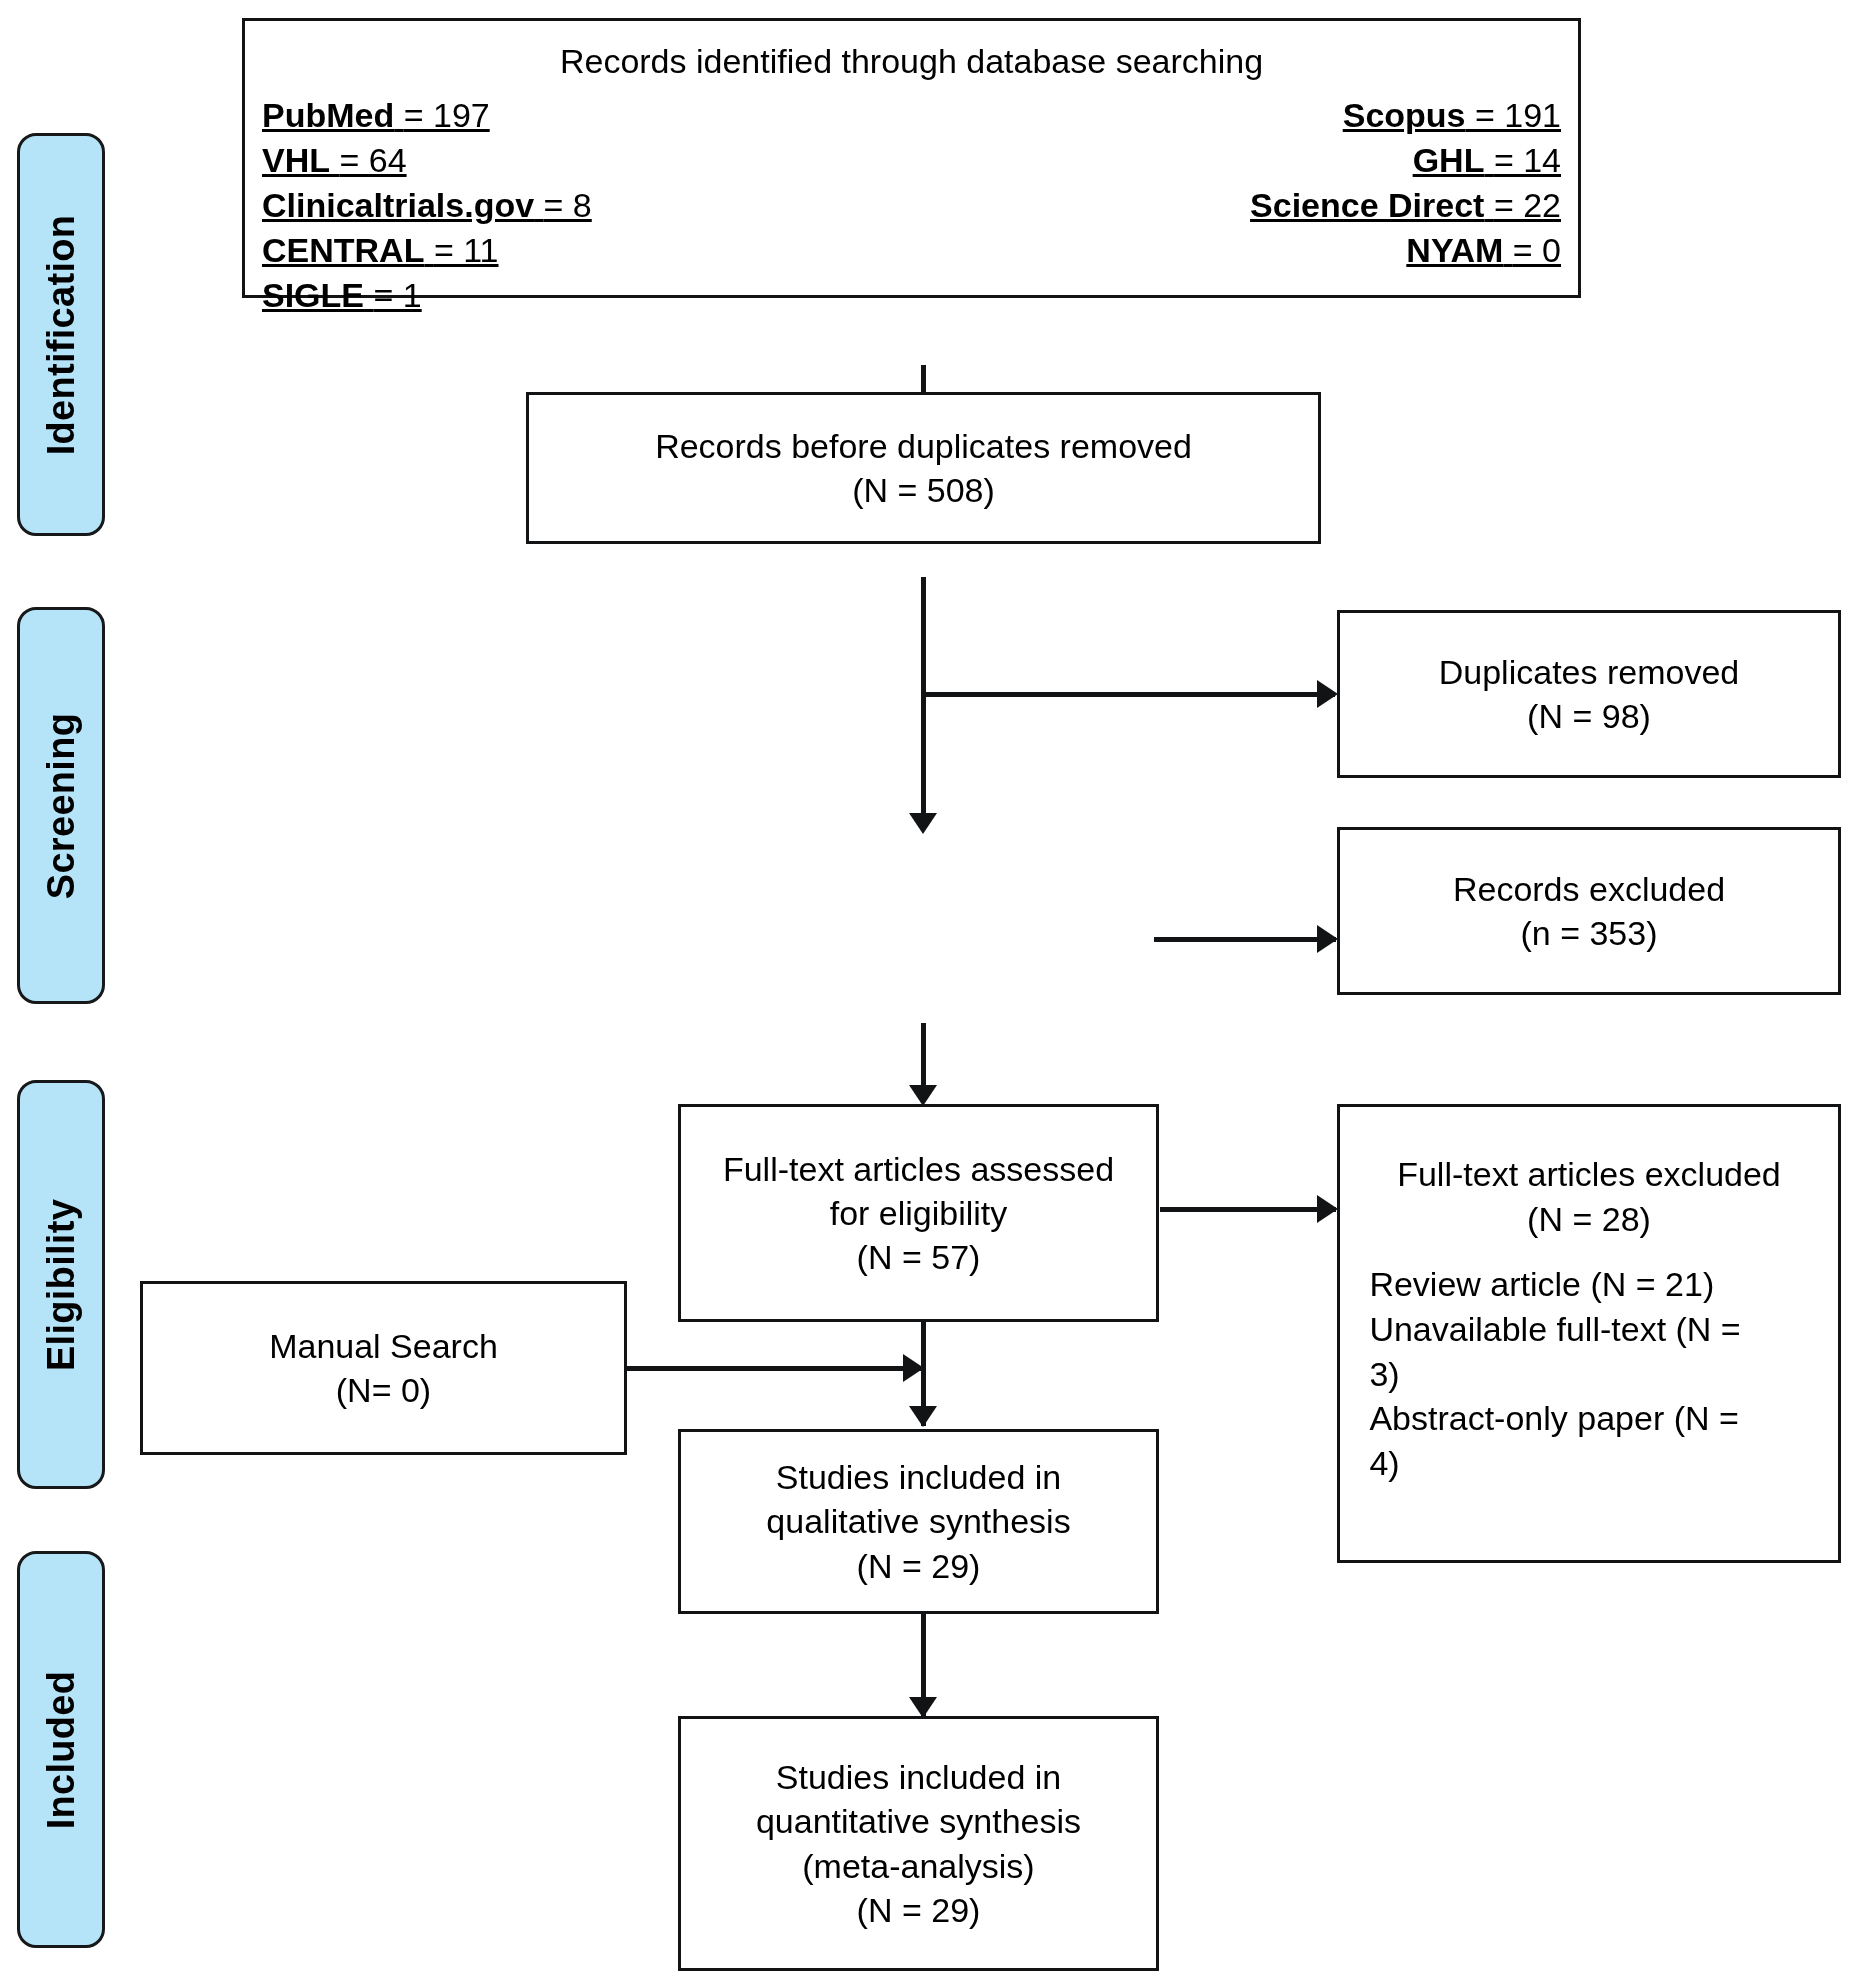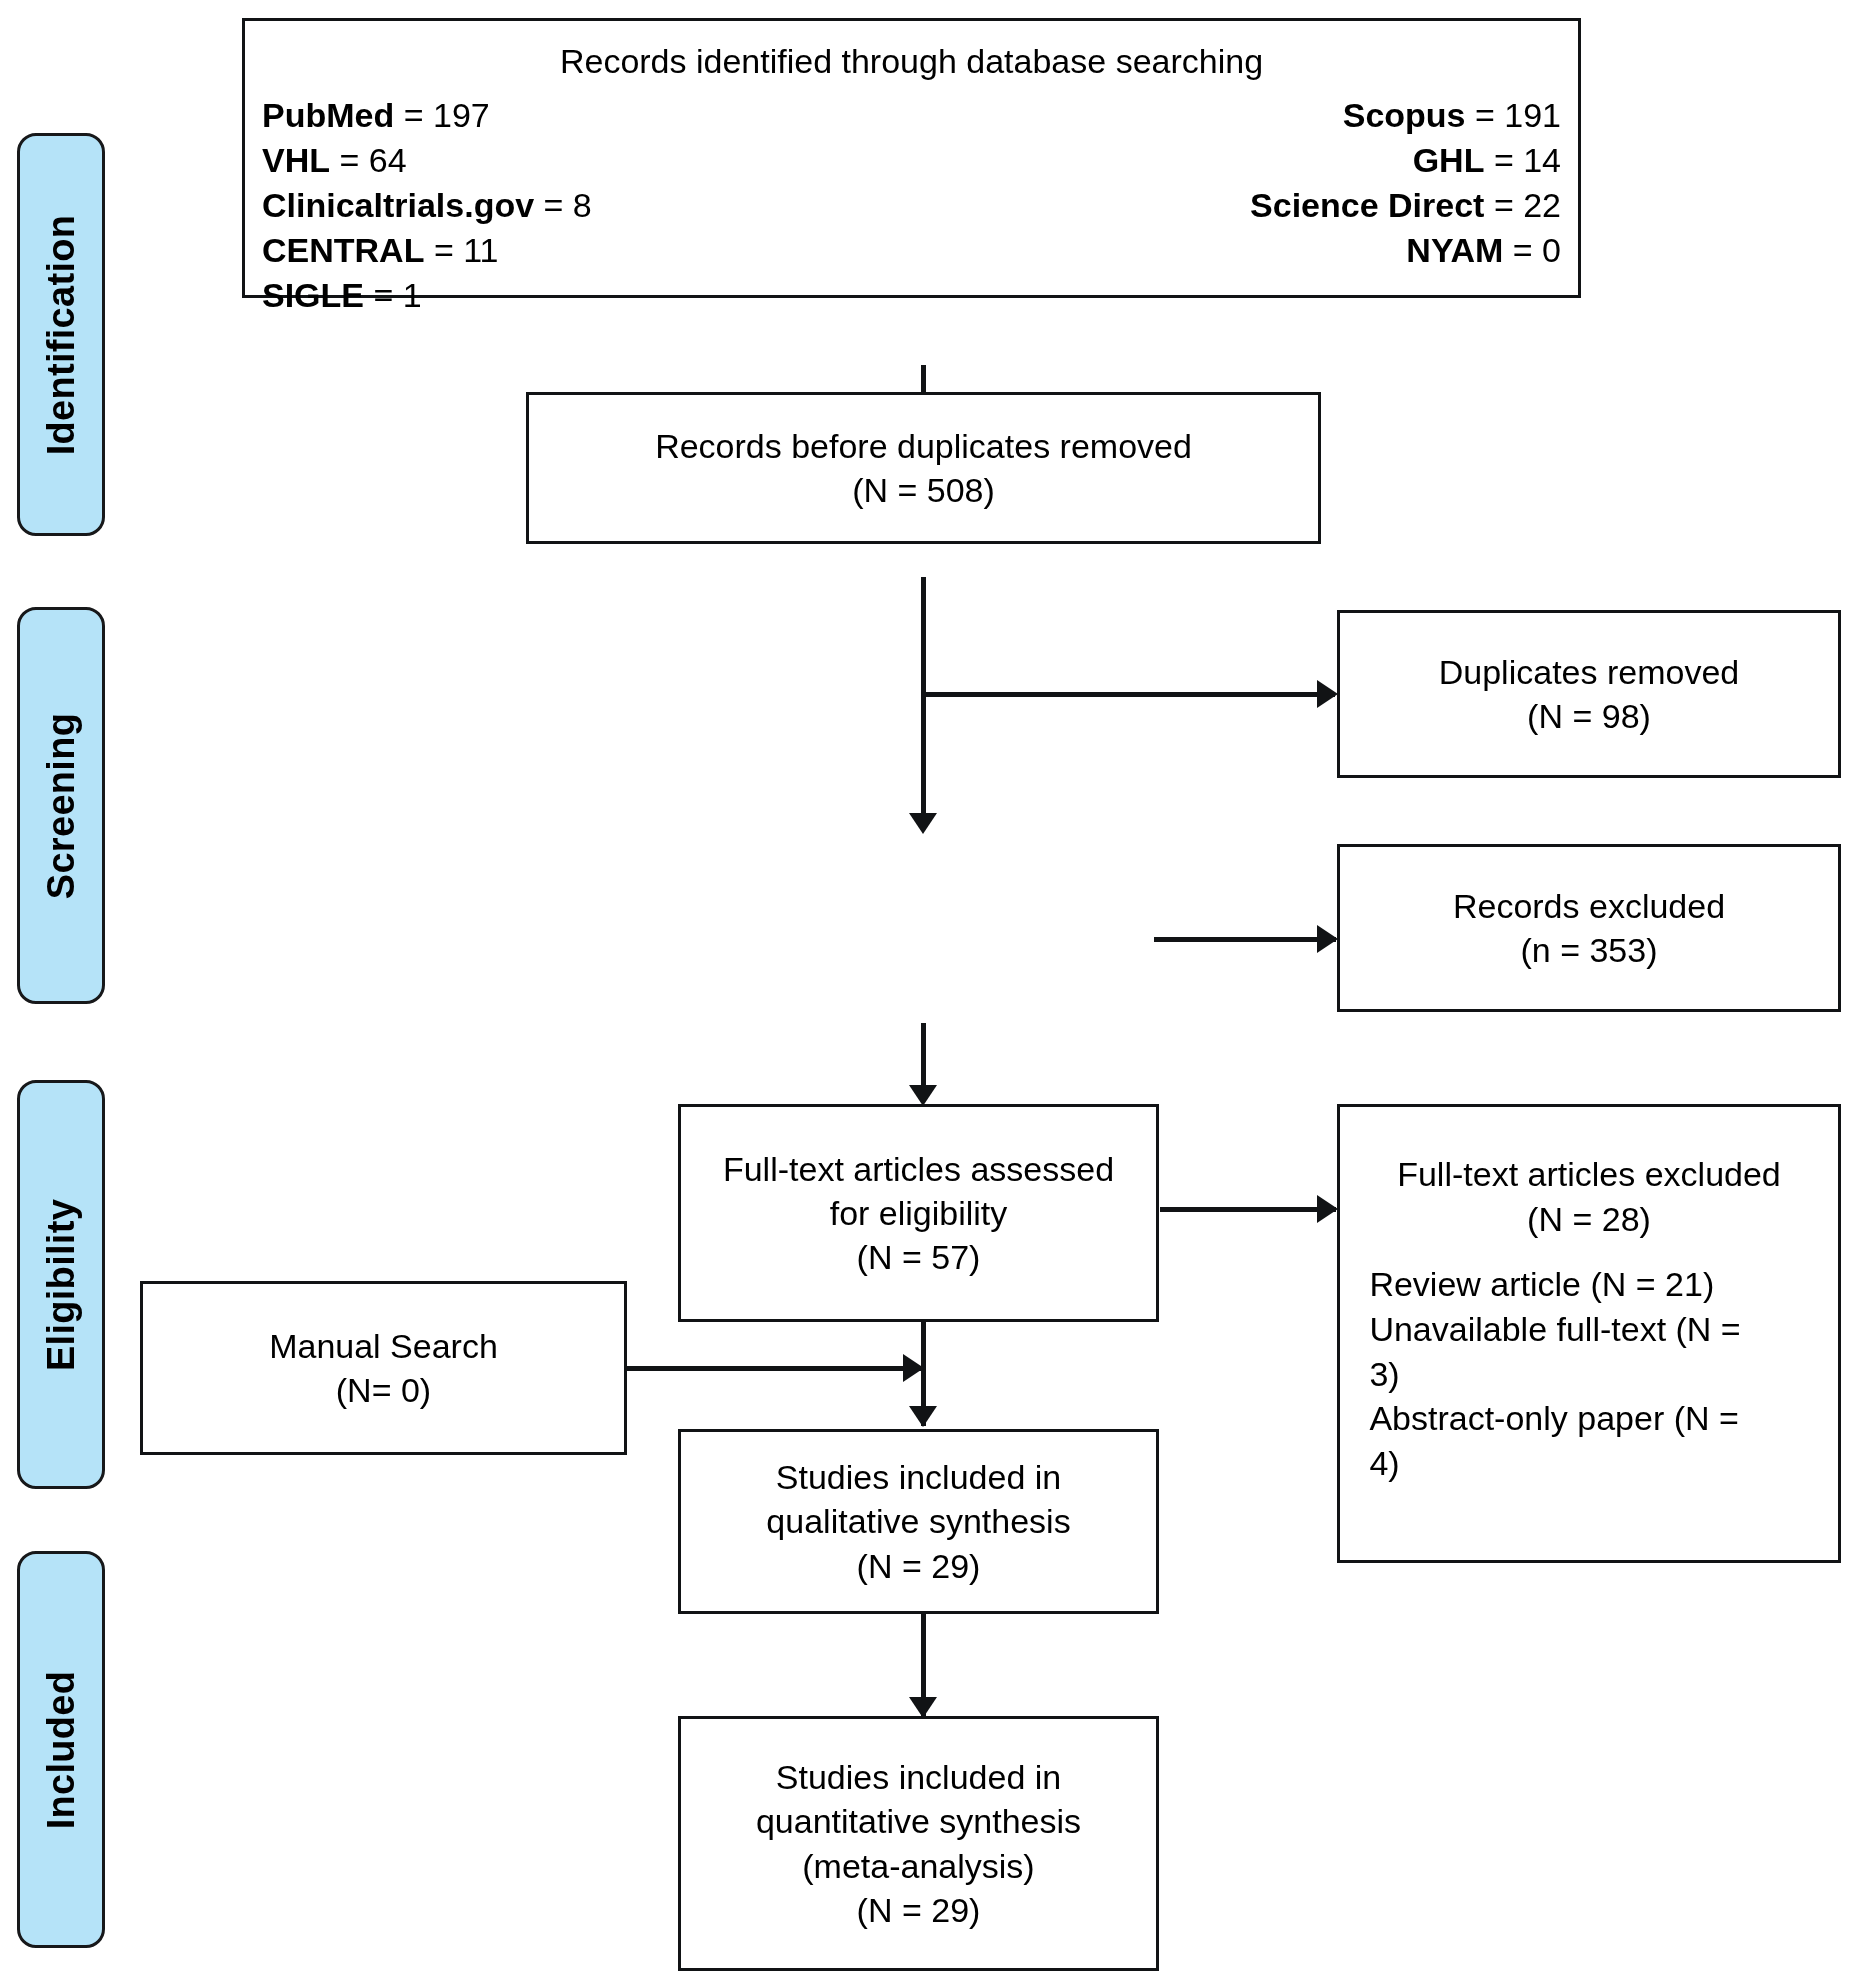--- a/index.html
+++ b/index.html
@@ -75,21 +75,21 @@
     align-items: flex-start;
     margin-top: 10px;
     padding: 0 17px 5.6px 17px;
   }
   #box-identified .ident-col {
     font-size: 34px;
     line-height: 1.33;
   }
   #box-identified .ident-col.left  { text-align: left; }
   #box-identified .ident-col.right { text-align: right; }
-  #box-identified .src-row { white-space: nowrap; }
+  #box-identified .src-row { white-space: nowrap; text-decoration: underline; }
   #box-identified .src-name { font-weight: bold; }
   #box-identified .src-count { font-weight: normal; }
 
   
   #box-fulltext-excluded {
     display: block;
     padding: 16px;
   }
   #box-fulltext-excluded .ex-head {
     text-align: center;
@@ -214,21 +214,21 @@
 
   <div class="flow-box" id="box-duplicates-removed" style="left:1337px; top:610px; width:504px; height:168px;">
     <div class="line">Duplicates removed</div>
     <div class="line">(N = 98)</div>
   </div>
 
 
   <div class="hline" style="left:1154px; top:937px; width:182px; height:4.5px;"></div>
   <div class="arrow-right" style="left:1317px; top:925px;"></div>
 
-  <div class="flow-box" id="box-records-excluded" style="left:1337px; top:844px; width:504px; height:168px;">
+  <div class="flow-box" id="box-records-excluded" style="left:1337px; top:827px; width:504px; height:168px;">
     <div class="line">Records excluded</div>
     <div class="line">(n = 353)</div>
   </div>
 
   <div class="vline" style="left:921px; top:1023px; width:4.5px; height:76px;"></div>
   <div class="arrow-down" style="left:909px; top:1085px;"></div>
 
   <div class="flow-box" id="box-fulltext-assessed" style="left:678px; top:1104px; width:481px; height:218px;">
     <div class="line">Full-text articles assessed</div>
     <div class="line">for eligibility</div>

